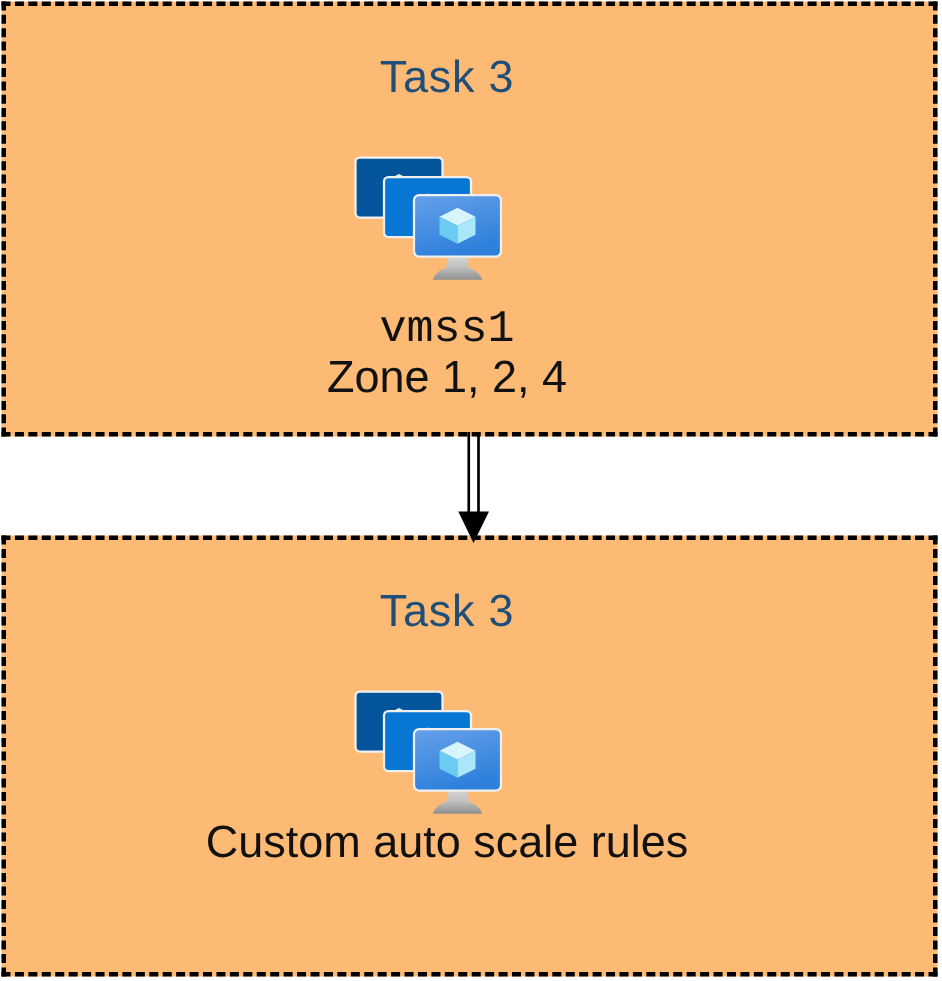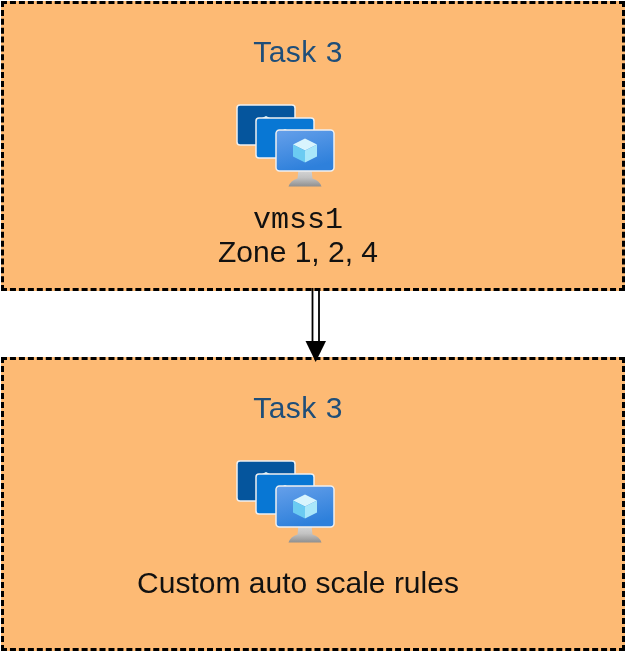--- a/index.html
+++ b/index.html
@@ -41,21 +41,21 @@
     width: 100px;
     height: 87px;
   }
   .node-label {
     font-size: 30px;
     line-height: 32px;
     color: #111111;
     white-space: nowrap;
   }
   .first-label-task3 { margin-top: 14px; font-family: Liberation Mono, monospace; }
-  .first-label-task4 { margin-top: 21px; }
+  .first-label-task4 { }
   .connector-arrow {
     position: absolute;
     left: 290px;
     top: 288px;
     z-index: 2;
     pointer-events: none;
   }
   .defs-holder { position: absolute; width: 0; height: 0; }
 </style>
 </head>

